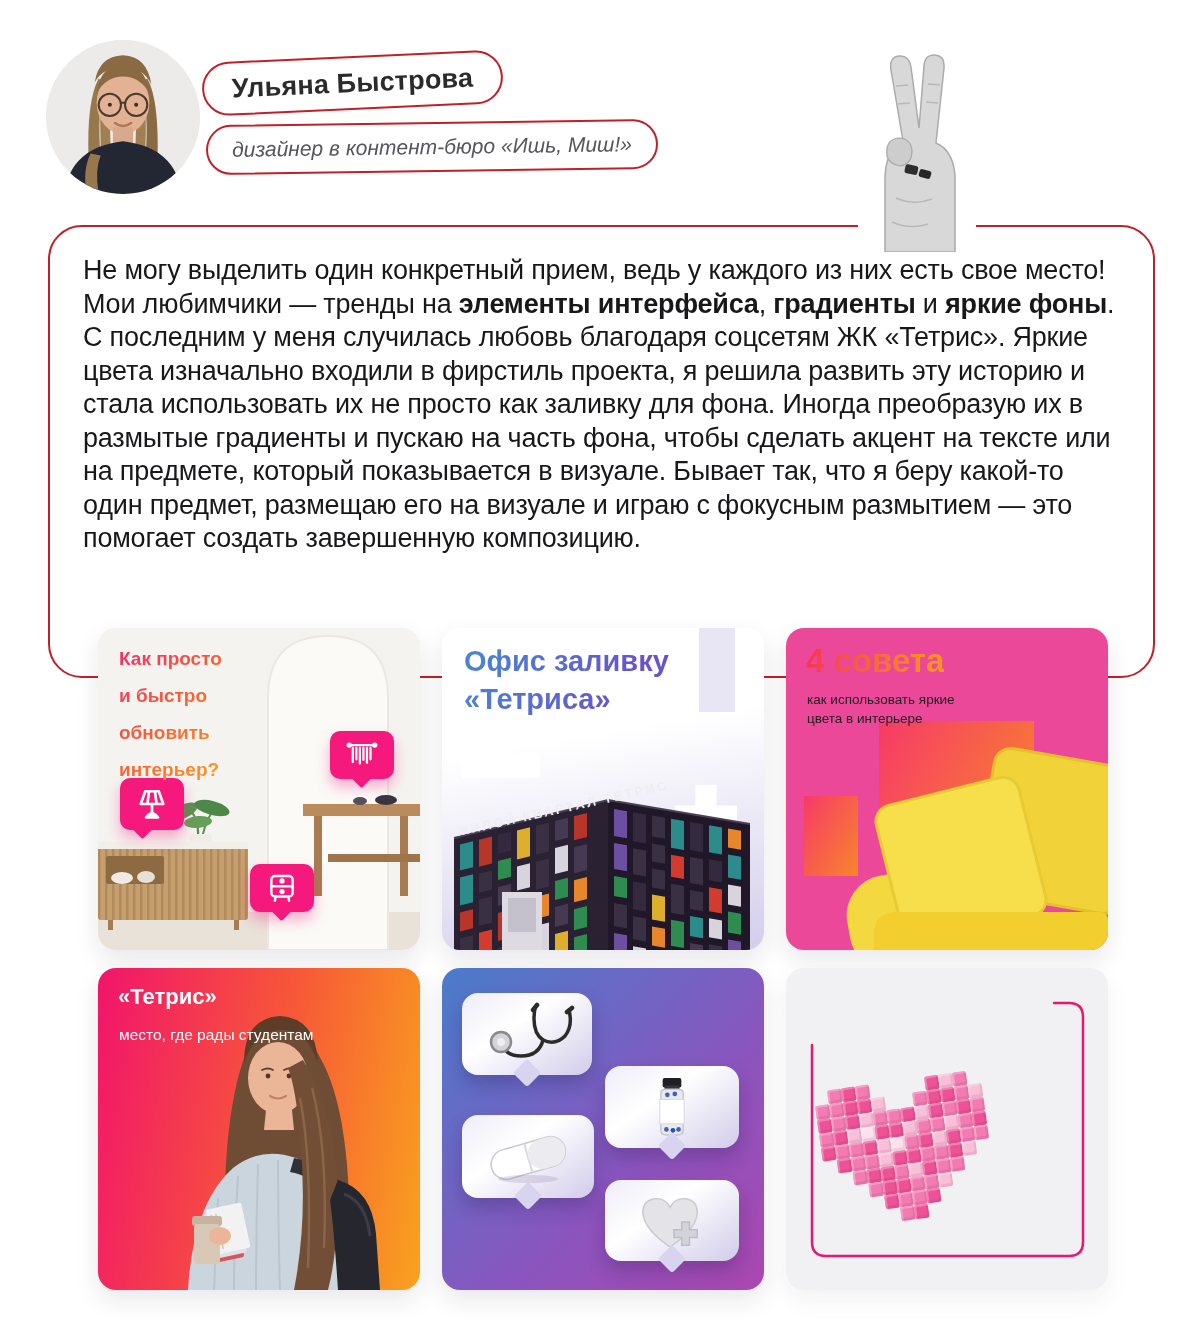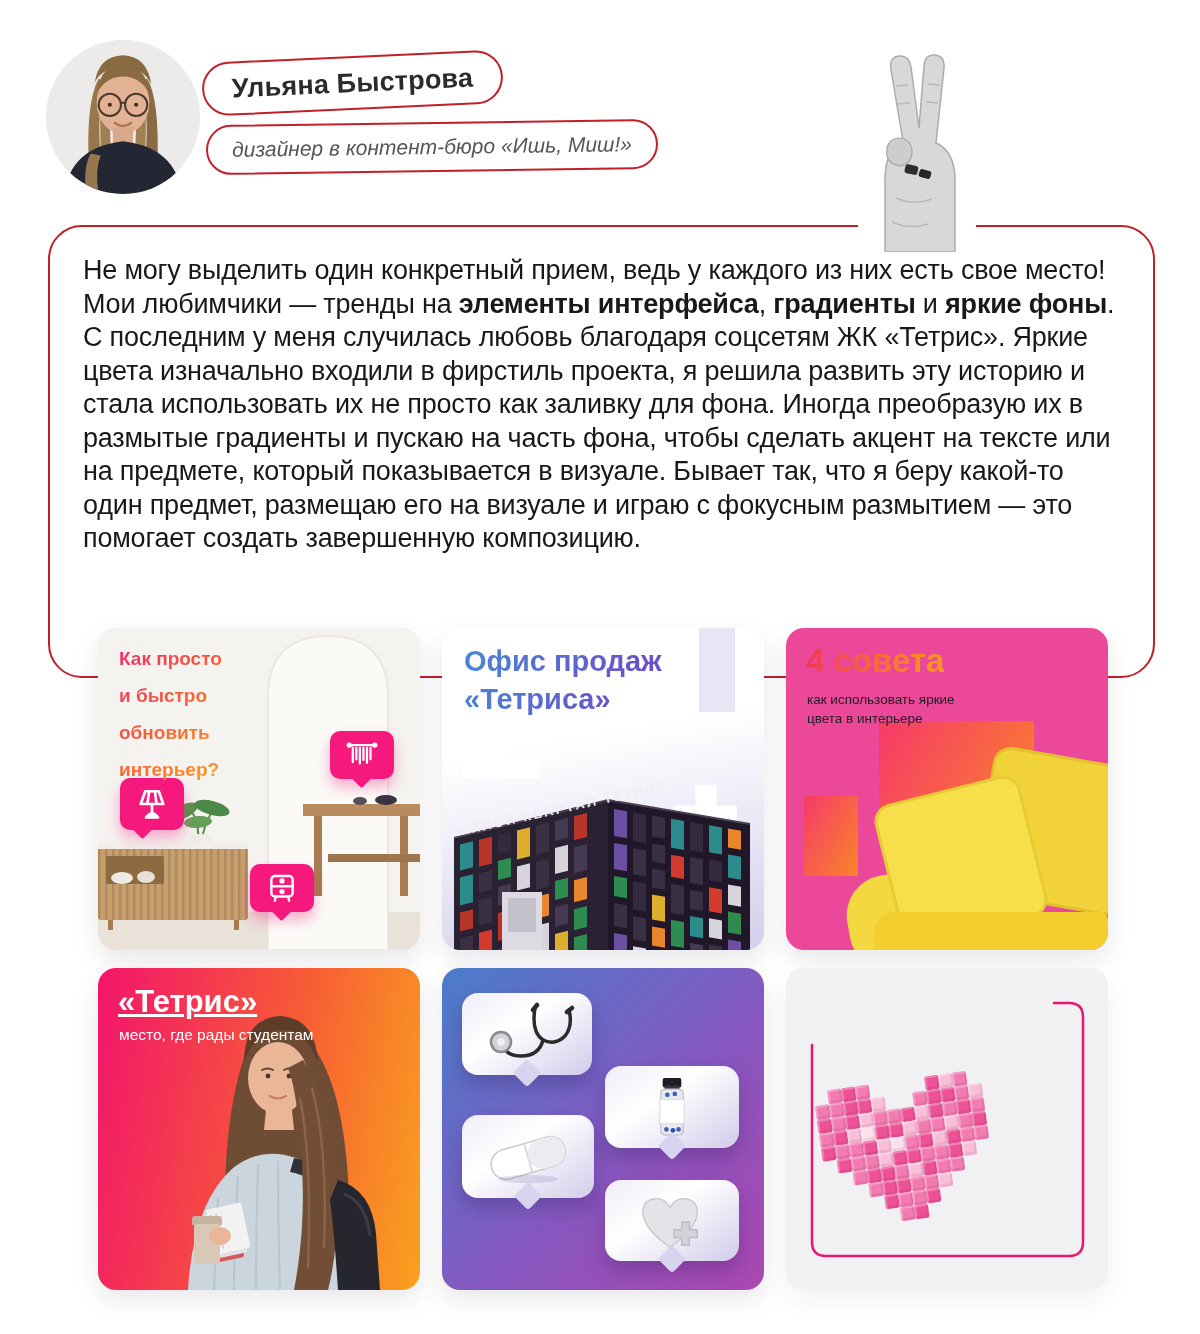--- a/index.html
+++ b/index.html
@@ -57,21 +57,21 @@
   .sq-big { left:93px; top:93px; width:155px; height:124px; }
   .sq-small { left:18px; top:168px; width:54px; height:80px; }
   .sofa-arm { position:absolute; left:62px; top:246px; width:92px; height:96px; background:#F4D83F; border-radius:40px; transform:rotate(-10deg); }
   .pillow2 { position:absolute; left:196px; top:128px; width:150px; height:150px; background:#F1D339; border:3px solid #E4C12C; border-radius:18px; transform:rotate(10deg); }
   .pillow3 { position:absolute; left:288px; top:140px; width:40px; height:140px; background:#F3D63C; border:3px solid #E4C12C; border-radius:14px; transform:rotate(6deg); }
   .pillow1 { position:absolute; left:100px; top:160px; width:150px; height:145px; background:#F6DF4A; border:3px solid #E8CA33; border-radius:18px; transform:rotate(-14deg); }
   .sofa-seat { position:absolute; left:88px; top:284px; width:234px; height:38px; background:#F2CF2F; border-radius:20px 8px 0 0; }
 
   
   .card-place { background:linear-gradient(100deg,#F2146C 0%,#F75A36 55%,#F9A21E 100%); }
-  .card-place .card-title { left:20px; top:16px; font-size:31px; color:#fff;text-decoration:underline; }
+  .card-place .card-title { left:20px; top:16px; font-size:22px; color:#fff; }
   .place-subtitle { position:absolute; left:21px; top:58px; font-size:15.5px; color:#fff; z-index:5; }
   .woman { position:absolute; left:0; bottom:0; width:322px; height:322px; }
 
   
   .card-medical { background:linear-gradient(135deg,#4A7CCB 0%,#8A55BE 60%,#AB47B0 100%); }
   .mb { position:absolute; border-radius:16px; background:linear-gradient(145deg,#EFEDF8 0%,#FFFFFF 40%,#D2CCEA 100%); box-shadow:0 10px 18px rgba(40,20,80,0.25); display:flex; align-items:center; justify-content:center; }
   .mb::after { content:''; position:absolute; width:20px; height:20px; background:#D8D3EE; bottom:-8px; left:calc(50% - 10px); transform:rotate(45deg); border-radius:3px; }
   .mb-steth { left:20px; top:25px; width:130px; height:82px; }
   .mb-pill { left:20px; top:147px; width:132px; height:83px; }
   .mb-vial { left:163px; top:98px; width:134px; height:82px; }
@@ -292,21 +292,21 @@
               <rect x="286" y="8" width="13" height="19" fill="#E8862C"></rect>
               <rect x="286" y="34" width="13" height="23" fill="#2C8C8C"></rect>
               <rect x="286" y="64" width="13" height="20" fill="#D8D4DE"></rect>
               <rect x="286" y="91" width="13" height="21" fill="#2F8C50"></rect>
               <rect x="286" y="119" width="13" height="19" fill="#6C4FA0"></rect>
             </g>
         </g>
         <path d="M 12 58 L 166 20 L 308 44" stroke="#4A4152" stroke-width="2" fill="none"></path>
         <text x="16" y="56" transform="rotate(-12.5 16 56)" font-size="13" font-weight="bold" fill="#F0EDF2" letter-spacing="1" textLength="215">ЖИЛОЙ КВАРТАЛ ТЕТРИС</text>
       </svg>
-      <h3 class="card-title gtext">Офис продаж
+      <h3 class="card-title gtext">Офис заливку
 «Тетриса»</h3>
     </div>
 
     <div class="card card-tips">
       <div class="sq sq-big"></div>
       <div class="sq sq-small"></div>
       <div class="pillow3"></div>
       <div class="pillow2"></div>
       <div class="sofa-arm"></div>
       <div class="pillow1"></div>

